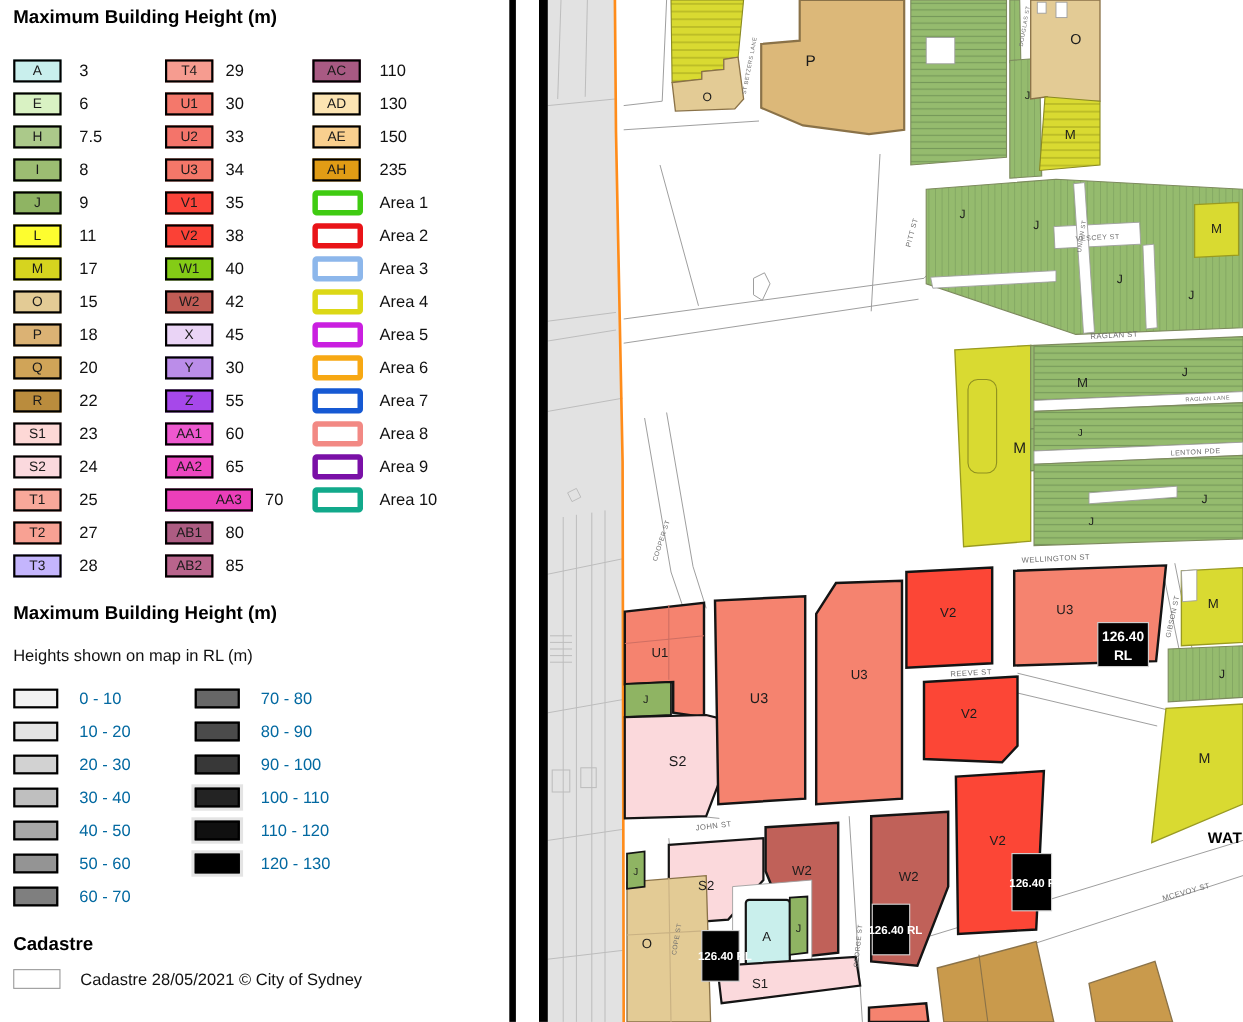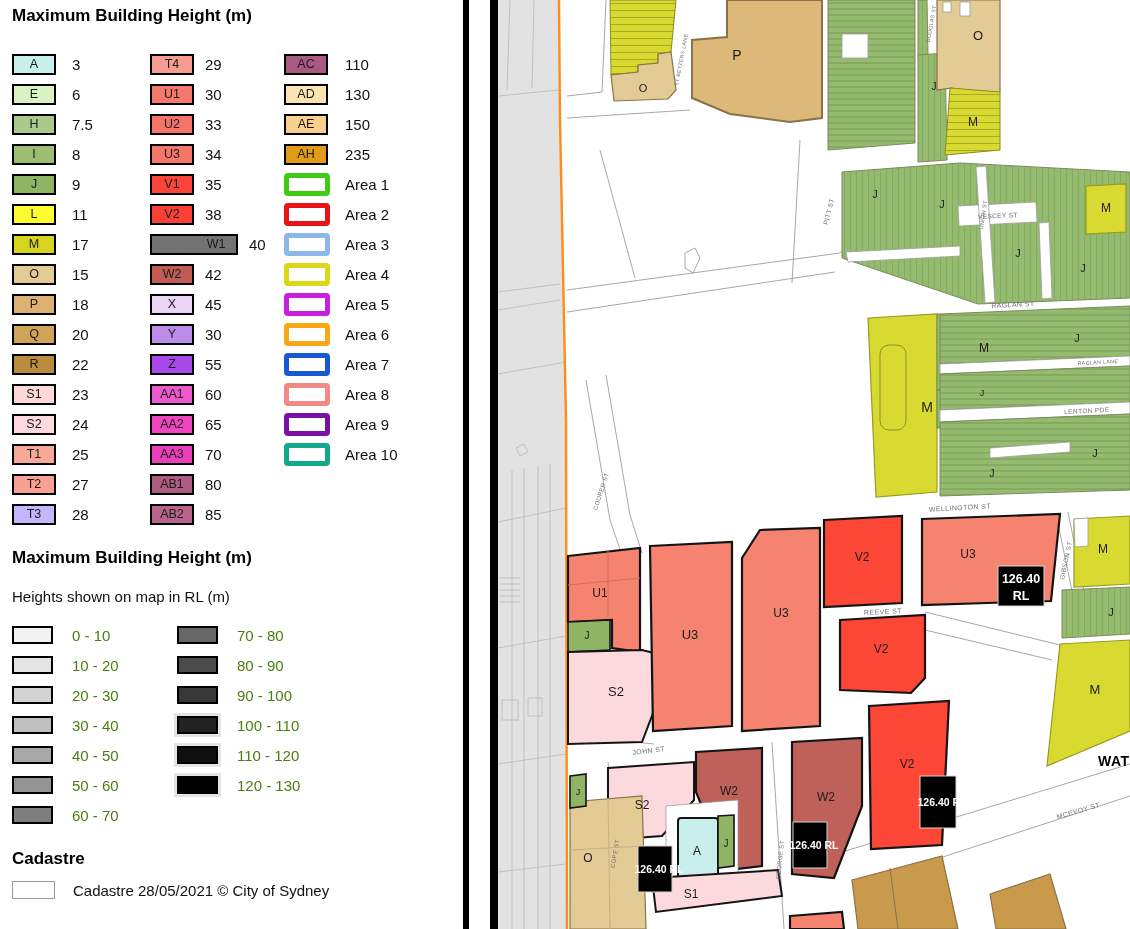--- a/index.html
+++ b/index.html
@@ -17,21 +17,21 @@
   .val{margin-left:16px;font-size:15px;color:#111;white-space:nowrap;}
   #colB .val{margin-left:11px;}
   #colC .val{margin-left:17px;}
   .asw{width:36px;height:13px;border:5px solid #000;border-radius:4px;background:#fff;flex:none;}
   .aval{margin-left:15px;font-size:15px;color:#111;white-space:nowrap;}
   .rl-title{position:absolute;left:12px;top:548px;font-size:17px;font-weight:bold;color:#000;}
   .rl-sub{position:absolute;left:12px;top:588px;font-size:15px;color:#111;}
   .rl-grid{position:absolute;left:12px;top:620px;}
   #rlA{left:0;} #rlB{left:165px;}
   .rsw{width:37px;height:14px;border:2px solid #000;flex:none;}
-  .rval{margin-left:19px;font-size:15px;color:#4d7c0f;white-space:nowrap;}
+  .rval{margin-left:19px;font-size:15px;color:#0369a1;white-space:nowrap;}
   .halo{box-shadow:0 0 0 3px #e4e4e4;}
   .cad-title{position:absolute;left:12px;top:849px;font-size:17px;font-weight:bold;color:#000;}
   .cad-row{position:absolute;left:12px;top:881px;display:flex;align-items:center;}
   .csw{width:41px;height:16px;border:1px solid #9a9a9a;background:#fff;flex:none;}
   .cad-label{margin-left:18px;font-size:15px;color:#111;}
   .divider{position:absolute;left:463px;top:0;width:6px;height:929px;background:#000;}
   
   .map{position:absolute;left:490px;top:0;width:640px;height:929px;}
   svg{font-family:"Liberation Sans",sans-serif;}
   .cad{stroke:#bcbcbc;stroke-width:.9;fill:none;}
@@ -149,21 +149,21 @@
           </div>
           <div class="item">
             <div class="sw" style="background: rgb(251, 68, 58);">V1</div>
             <div class="val">35</div>
           </div>
           <div class="item">
             <div class="sw" style="background: rgb(251, 65, 54);">V2</div>
             <div class="val">38</div>
           </div>
           <div class="item">
-            <div class="sw" style="background: #737373; padding-left: 44px;">W1</div>
+            <div class="sw" style="background: #84cc16;">W1</div>
             <div class="val">40</div>
           </div>
           <div class="item">
             <div class="sw" style="background: rgb(193, 92, 85);">W2</div>
             <div class="val">42</div>
           </div>
           <div class="item">
             <div class="sw" style="background: rgb(234, 212, 246);">X</div>
             <div class="val">45</div>
           </div>
@@ -177,21 +177,21 @@
           </div>
           <div class="item">
             <div class="sw" style="background: rgb(238, 88, 207);">AA1</div>
             <div class="val">60</div>
           </div>
           <div class="item">
             <div class="sw" style="background: rgb(237, 70, 192);">AA2</div>
             <div class="val">65</div>
           </div>
           <div class="item">
-            <div class="sw" style="background: rgb(235, 63, 186);">AA3</div>
+            <div class="sw" style="background: rgb(235, 63, 186); padding-left: 36px;">AA3</div>
             <div class="val">70</div>
           </div>
           <div class="item">
             <div class="sw" style="background: rgb(173, 92, 130);">AB1</div>
             <div class="val">80</div>
           </div>
           <div class="item">
             <div class="sw" style="background: rgb(185, 100, 140);">AB2</div>
             <div class="val">85</div>
           </div>

